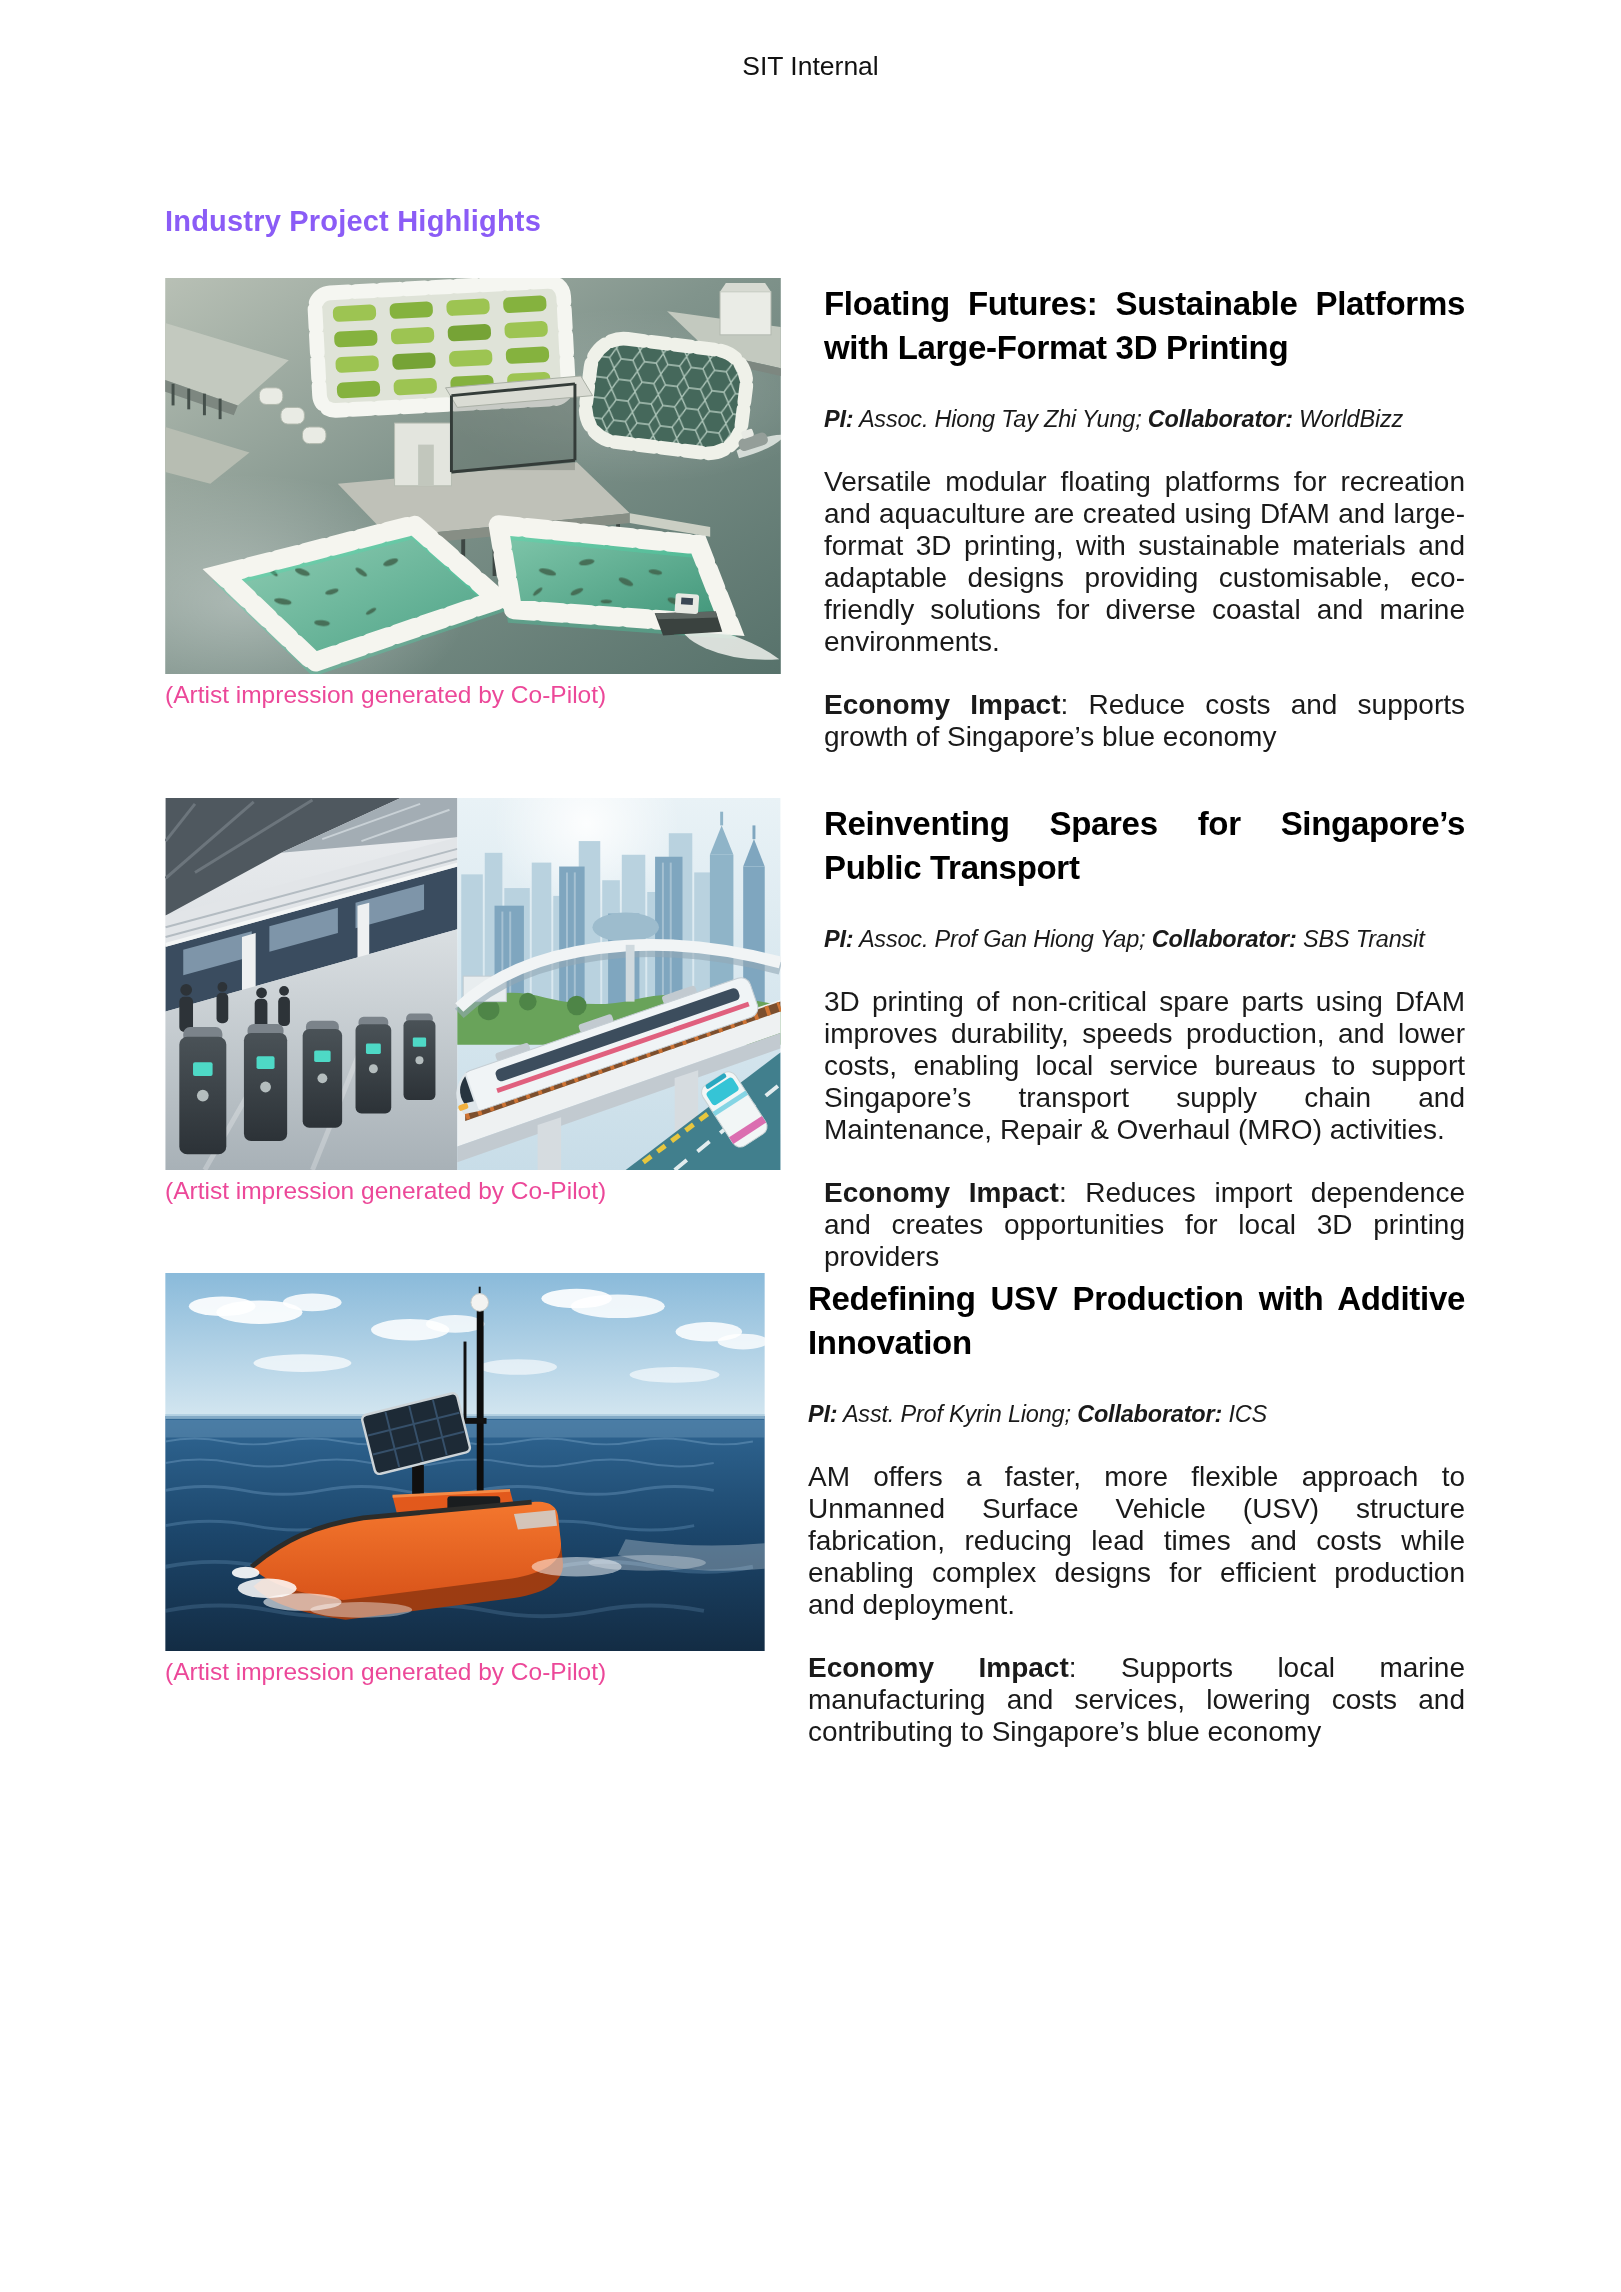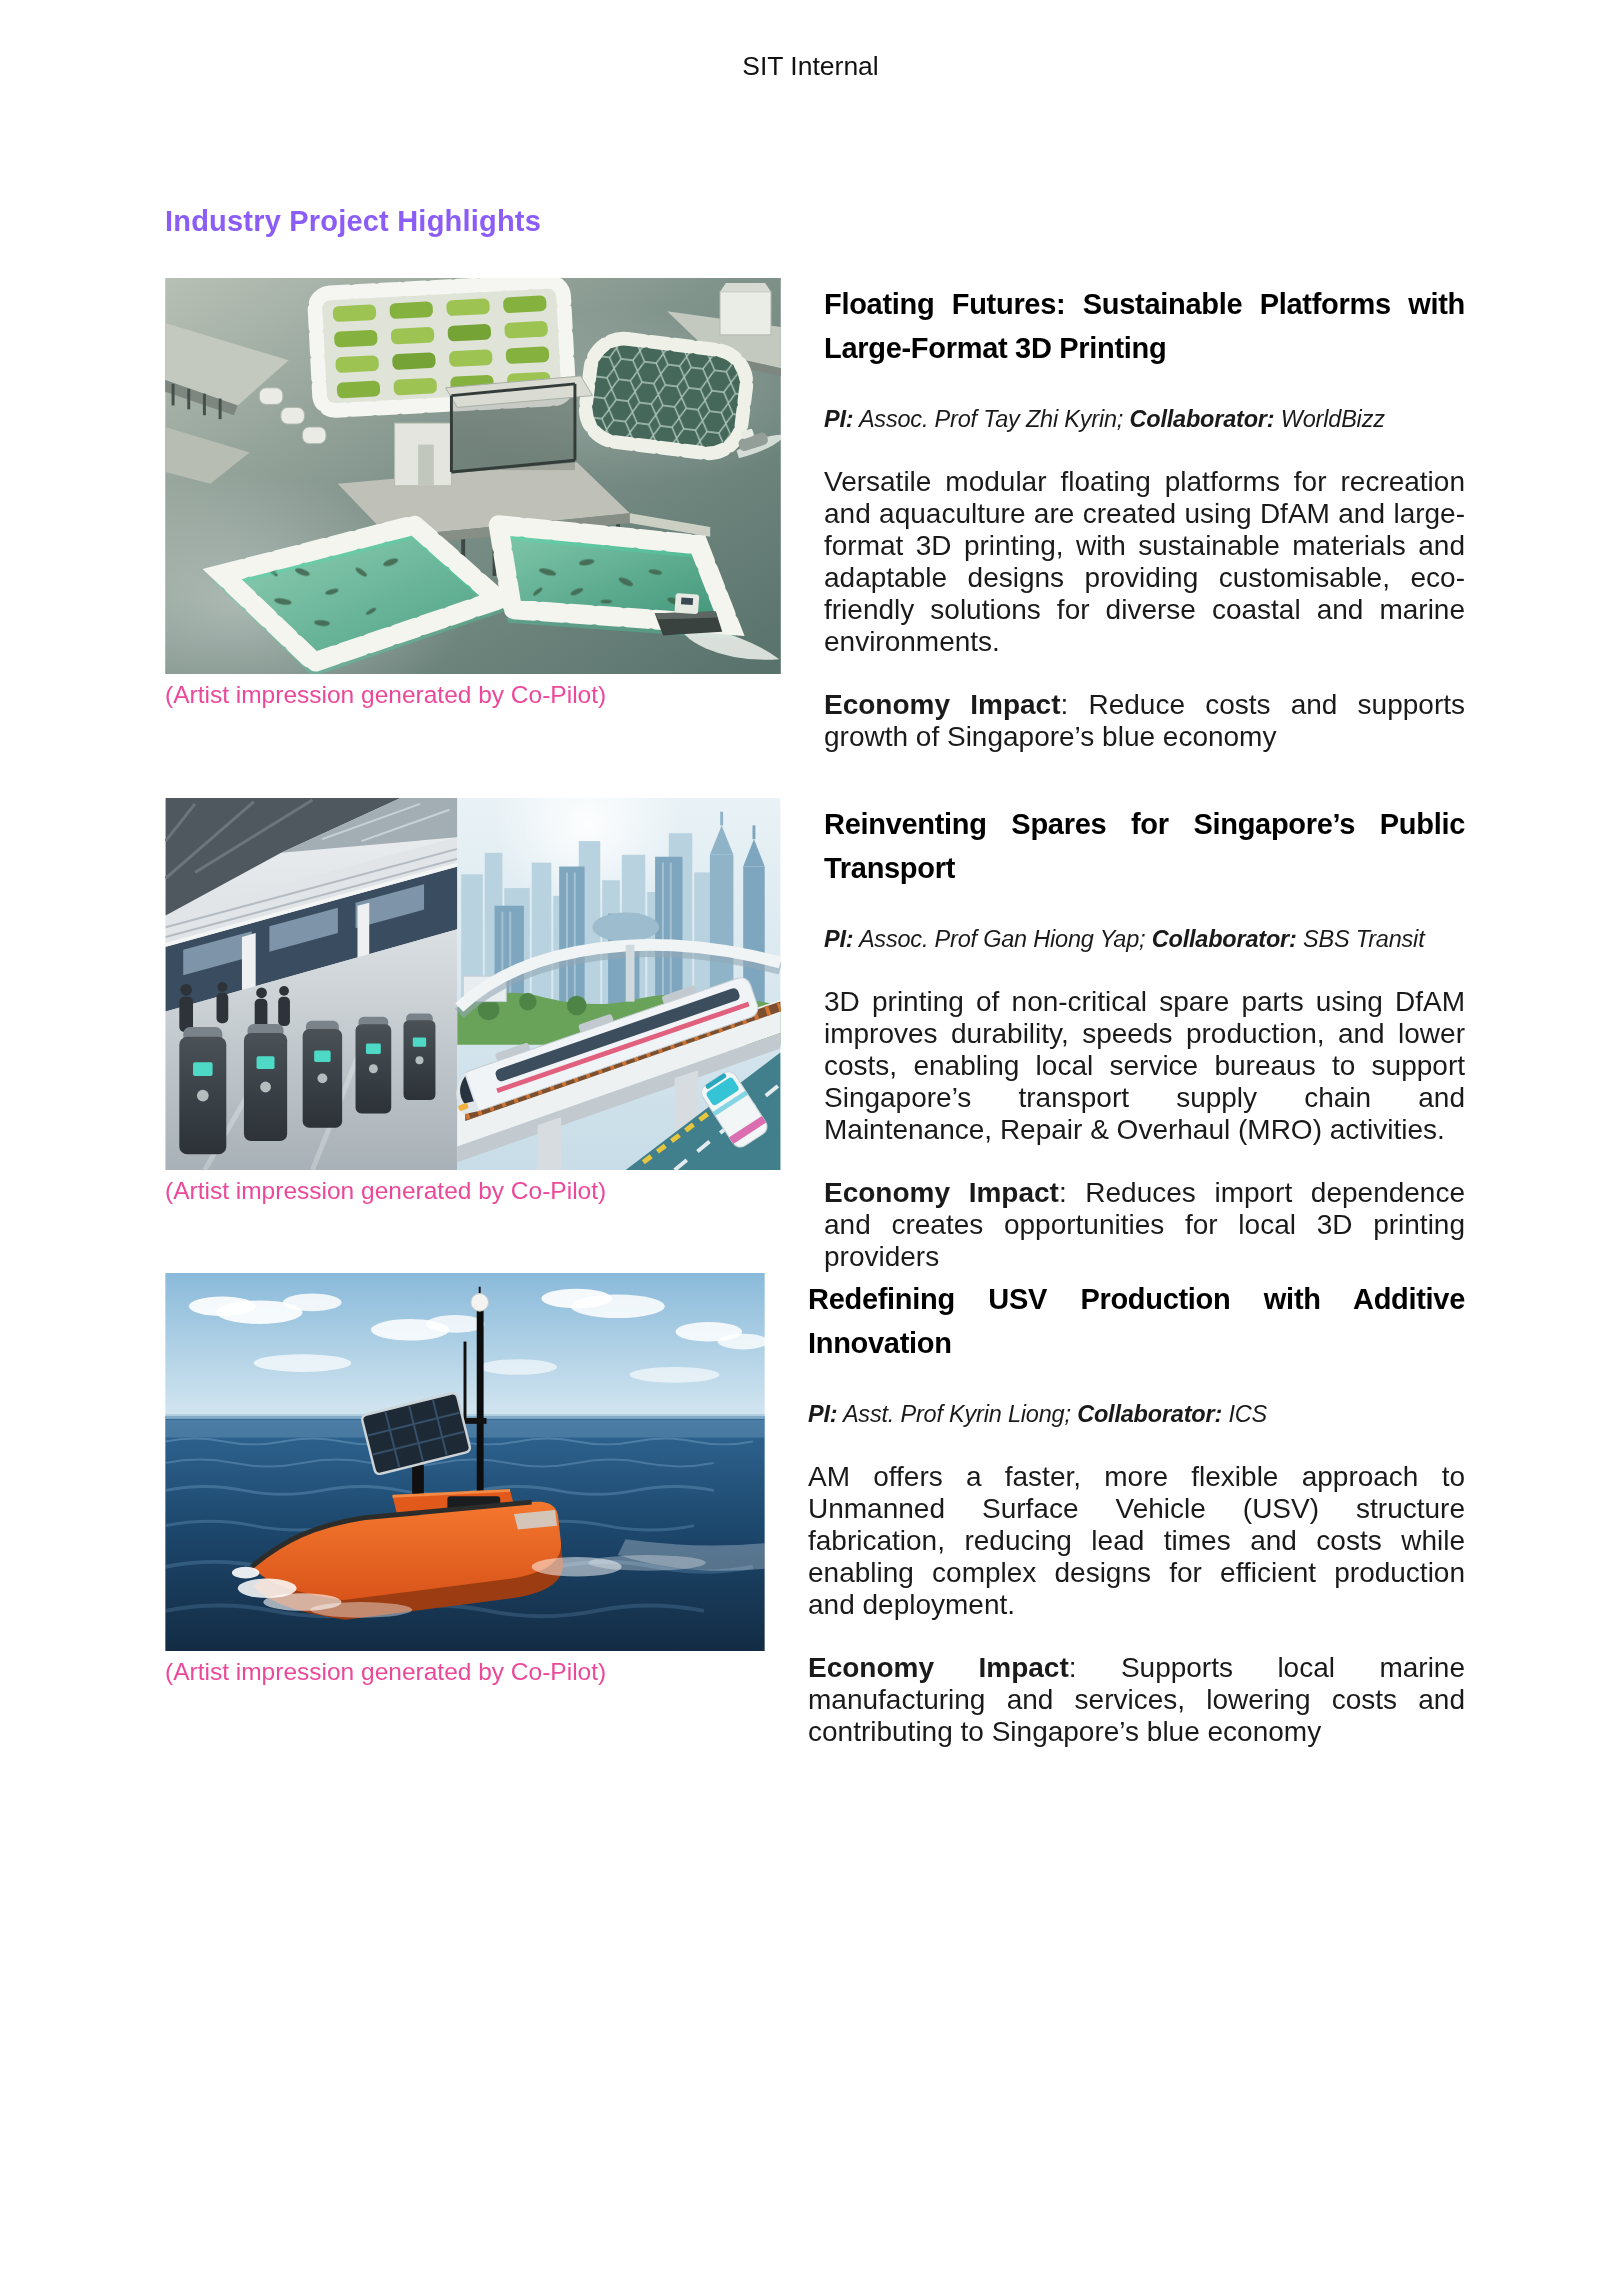--- a/index.html
+++ b/index.html
@@ -9,21 +9,21 @@
   .section-title{margin:123px 0 0 165px;font-size:29px;line-height:35px;font-weight:700;
         color:#8b5cf6;letter-spacing:0.2px;}
   .rows{margin:39px 0 0 165px;width:1300px;}
   .row{display:flex;gap:43px;margin-bottom:45px;}
   .row.r2{margin-bottom:0;}
   .row.r3{margin-bottom:0;}
   figure{margin:0;flex:0 0 auto;}
   .art{display:block;}
   figcaption{font-size:24.5px;line-height:32px;margin-top:4.9px;color:#ec4899;}
   .txt{flex:1 1 auto;min-width:0;padding-top:3.9px;}
-  .title{margin:0 0 33px;font-size:29px;line-height:44px;font-weight:700;letter-spacing:-0.3px;
+  .title{margin:0 0 33px;font-size:33px;line-height:44px;font-weight:700;letter-spacing:-0.3px;
         text-align:justify;color:#000;}
   .para{margin:0 0 31px;font-size:28px;line-height:32px;text-align:justify;}
   .pi{font-style:italic;font-size:23.5px;letter-spacing:-0.2px;white-space:nowrap;text-align:left;}
   .pi .lbl{font-weight:700;}
   .econ{margin-bottom:0;}
   .econ .lbl{font-weight:700;}
 </style>
 </head>
 <body>
 
@@ -169,21 +169,21 @@
             <polygon points="0,8 62,2 70,22 10,30" fill="#3a423f"></polygon>
             <polygon points="0,8 62,2 64,8 4,14" fill="#5d6662"></polygon>
             <rect x="20" y="-14" width="24" height="20" rx="3" fill="#e7e9e3"></rect>
             <rect x="26" y="-10" width="12" height="7" fill="#3a4754"></rect>
           </g>
         </svg>
         <figcaption>(Artist impression generated by Co-Pilot)</figcaption>
       </figure>
       <div class="txt">
         <h2 class="title">Floating Futures: Sustainable Platforms with Large-Format 3D Printing</h2>
-        <p class="para pi"><span class="lbl">PI:</span><span> Assoc. Prof Tay Zhi Kyrin; </span><span class="lbl">Collaborator:</span><span> WorldBizz</span></p>
+        <p class="para pi"><span class="lbl">PI:</span><span> Assoc. Hiong Tay Zhi Yung; </span><span class="lbl">Collaborator:</span><span> WorldBizz</span></p>
         <p class="para">Versatile modular floating platforms for recreation and aquaculture are created using DfAM and large-format 3D printing, with sustainable materials and adaptable designs providing customisable, eco-friendly solutions for diverse coastal and marine environments.</p>
         <p class="para econ"><span class="lbl">Economy Impact</span><span>: Reduce costs and supports growth of Singapore’s blue economy</span></p>
       </div>
     </div>
 
     <div class="row r2">
       <figure>
         <svg class="art" width="616" height="372" viewBox="0 0 628 380">
           <defs>
             <linearGradient id="stn" x1="0" y1="0" x2="0" y2="1">

